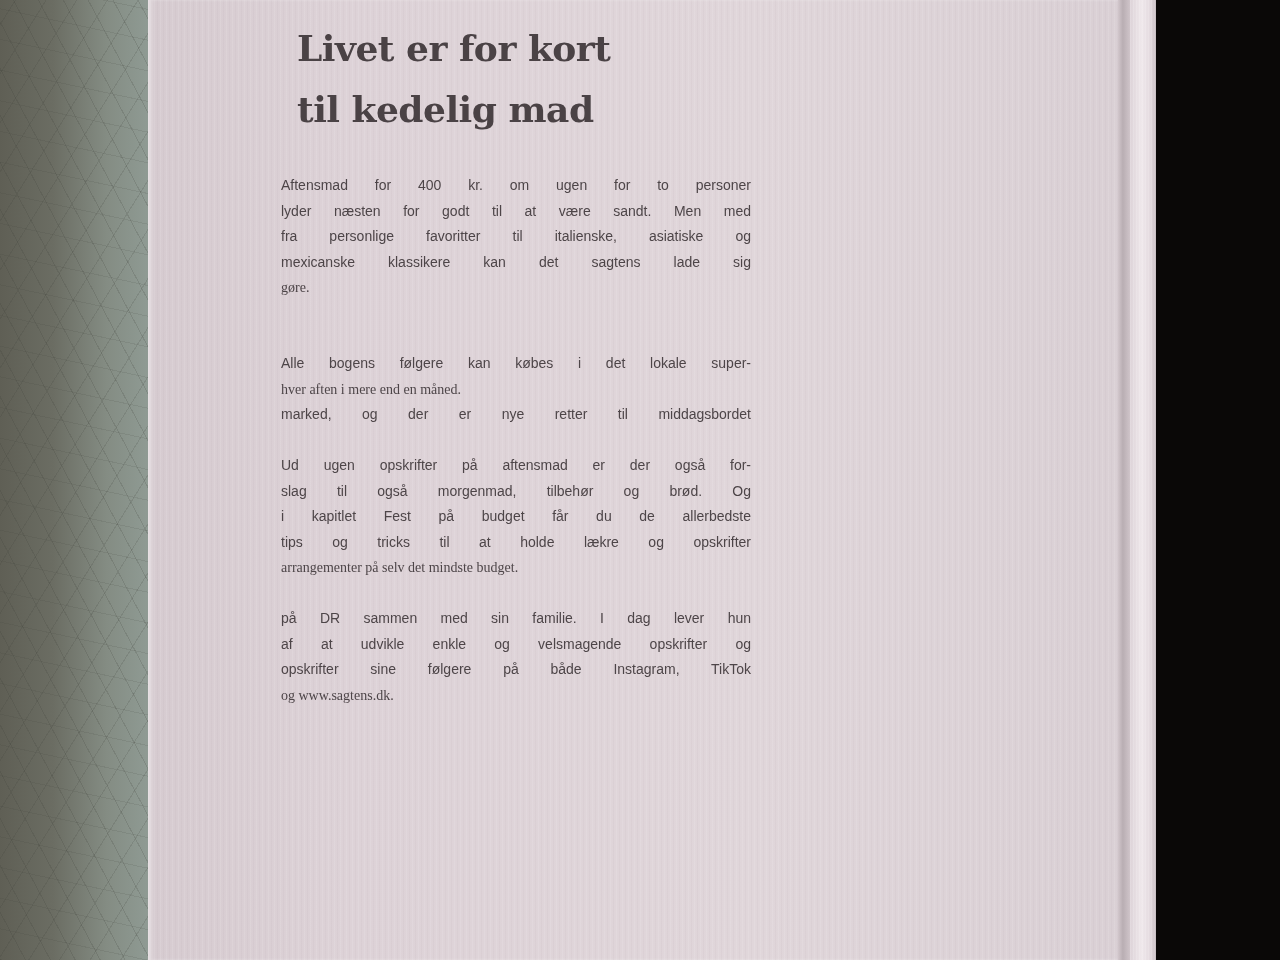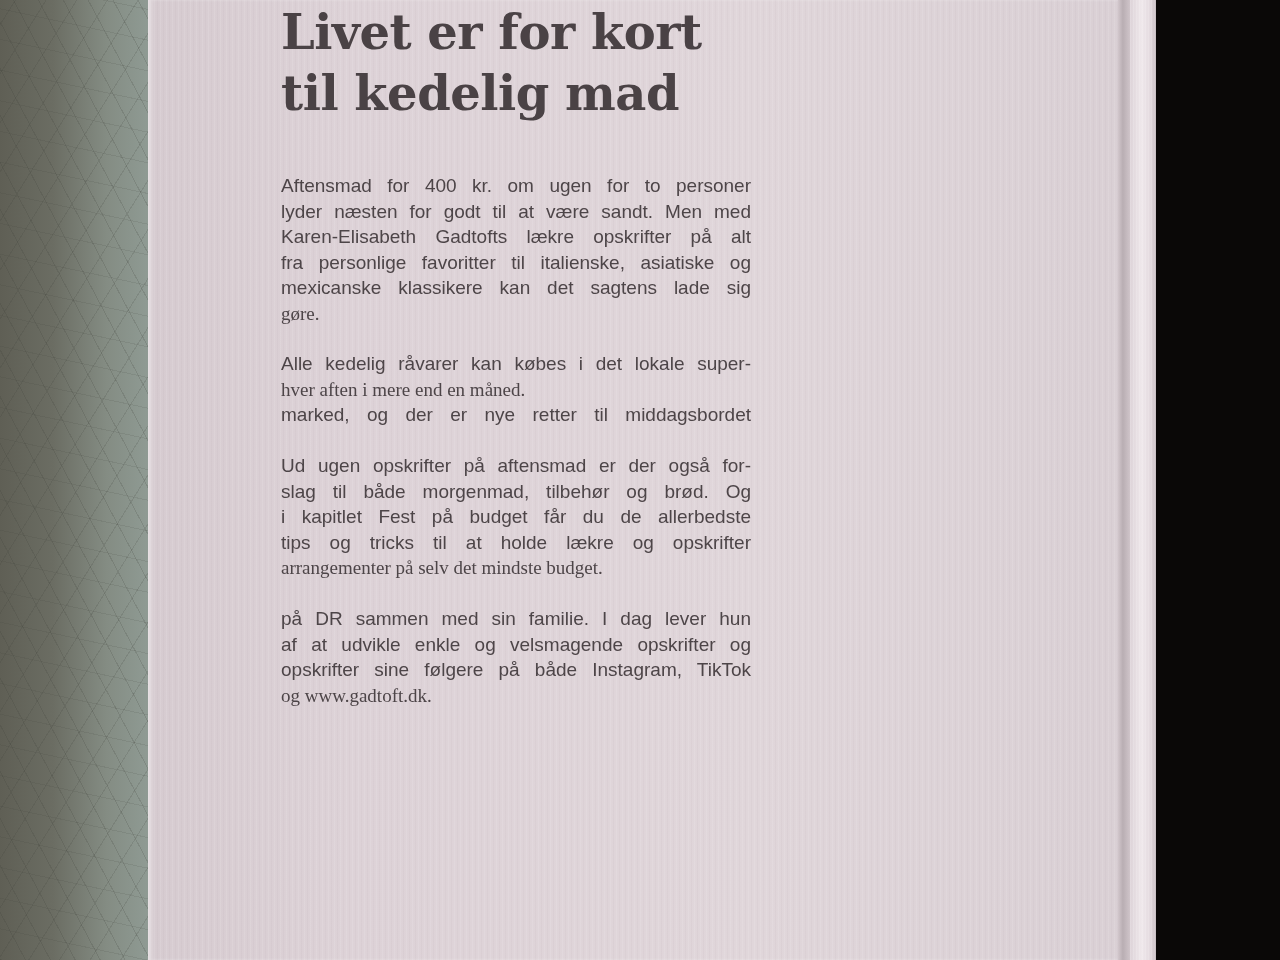--- a/index.html
+++ b/index.html
@@ -58,40 +58,40 @@
         repeating-linear-gradient(90deg, rgba(255,255,255,0.15) 0 1px, transparent 1px 3px),
         linear-gradient(90deg, #ddd3d8 0%, #efe8eb 45%, #e3d9de 80%, #c9bec3 100%);
     }
     .content {
       position: absolute;
       left: 281px;
       top: 0;
       width: 470px;
     }
     .headline {
-      margin: 0;
+      margin: 16px;
       padding-top: 0;
       font-family: "DejaVu Serif", "Liberation Serif", serif;
       font-weight: bold;
-      font-size: 48px;
+      font-size: 36px;
       line-height: 61px;
       color: #4a4245;
       letter-spacing: -0.5px;
       position: relative;
       top: 2px;
     }
     .headline span {
       display: block;
       white-space: nowrap;
     }
     .body-text {
       position: absolute;
       left: 0;
       font-family: "Liberation Sans", sans-serif;
-      font-size: 19px;
+      font-size: 14px;
       line-height: 25.6px;
       color: #4d4548;
       width: 470px;
       text-align: justify;
     }
     .body-text .line {
       display: block;
       white-space: nowrap;
       text-align-last: justify;
       text-align: justify;
@@ -117,40 +117,39 @@
 
   <div class="content">
     <h1 class="headline">
       <span>Livet er for kort</span>
       <span>til kedelig mad</span>
     </h1>
 
     <div class="body-text p1">
       <span class="line">Aftensmad for 400 kr. om ugen for to personer</span>
       <span class="line">lyder næsten for godt til at være sandt. Men med</span>
-      <span class="line">Karen-Elisabeth Gadtofts lækre opskrifter på alt</span>
       <span class="line">fra personlige favoritter til italienske, asiatiske og</span>
       <span class="line">mexicanske klassikere kan det sagtens lade sig</span>
       <span class="line last">gøre.</span>
     </div>
 
     <div class="body-text p2">
-      <span class="line">Alle kedelig råvarer kan købes i det lokale super-</span>
+      <span class="line">Alle bogens følgere kan købes i det lokale super-</span>
       <span class="line last">hver aften i mere end en måned.</span>
       <span class="line">marked, og der er nye retter til middagsbordet</span>
     </div>
 
     <div class="body-text p3">
       <span class="line">Ud ugen opskrifter på aftensmad er der også for-</span>
-      <span class="line">slag til både morgenmad, tilbehør og brød. Og</span>
+      <span class="line">slag til også morgenmad, tilbehør og brød. Og</span>
       <span class="line">i kapitlet Fest på budget får du de allerbedste</span>
       <span class="line">tips og tricks til at holde lækre og opskrifter</span>
       <span class="line last">arrangementer på selv det mindste budget.</span>
     </div>
 
     <div class="body-text p4">
       <span class="line">på DR sammen med sin familie. I dag lever hun</span>
       <span class="line">af at udvikle enkle og velsmagende opskrifter og</span>
       <span class="line">opskrifter sine følgere på både Instagram, TikTok</span>
-      <span class="line last">og www.gadtoft.dk.</span>
+      <span class="line last">og www.sagtens.dk.</span>
     </div>
   </div>
 </div>
 
 </body></html>

